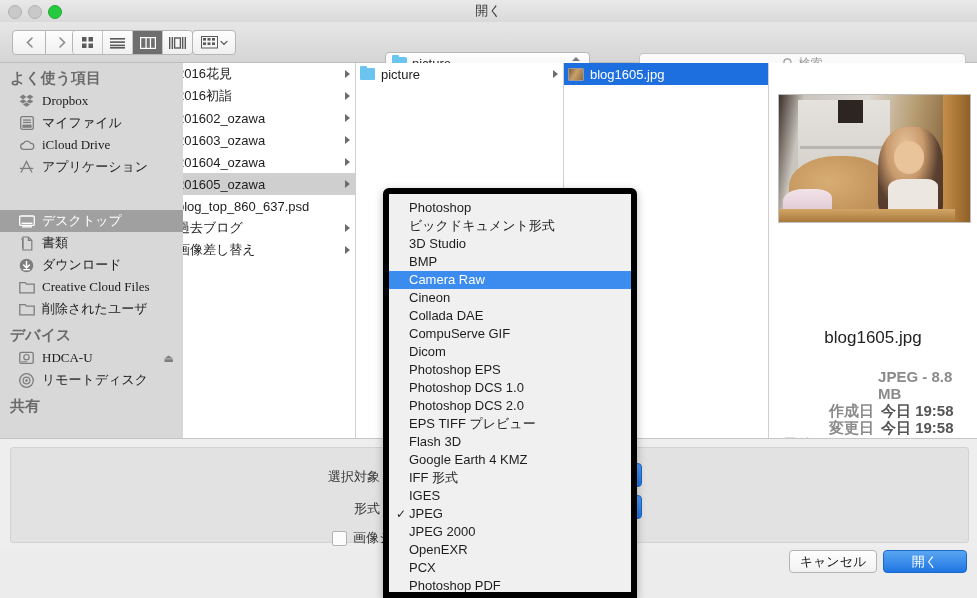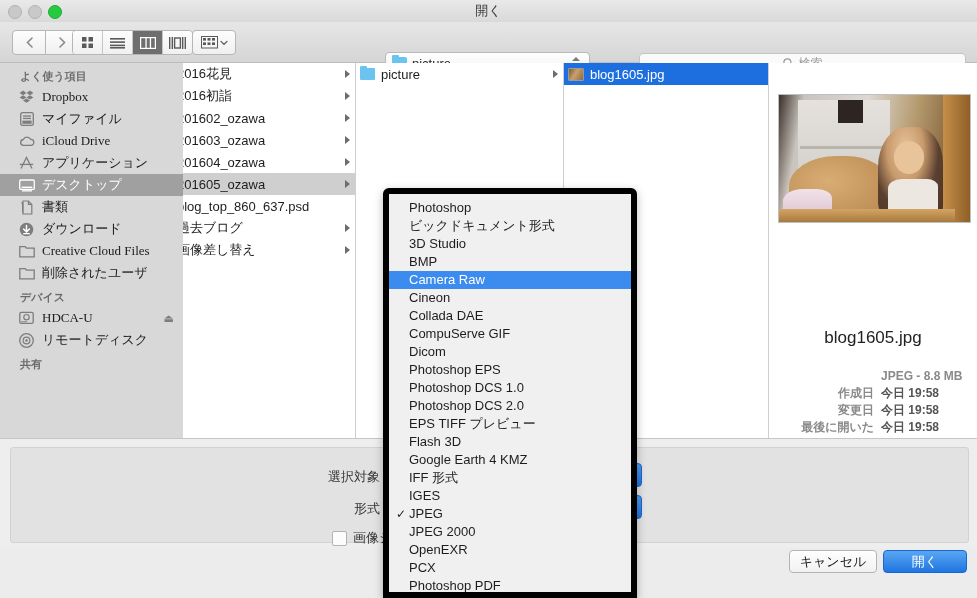--- a/index.html
+++ b/index.html
@@ -167,35 +167,35 @@
     background: #ffffff;
   }
   .sidebar {
     position: absolute;
     left: 0; top: 0;
     width: 183px; height: 375px;
     background: #d8d8d8;
     overflow: hidden;
   }
   .sb-head {
-    font-size: 11px;
+    font-size: 15px;
     color: #6b6b6b;
-    padding: 6px 0 2px 20px;
+    padding: 6px 0 2px 10px;
     font-weight: bold;
   }
   .sb-item {
     height: 22px;
     display: flex; align-items: center;
     padding-left: 18px;
     font-size: 13px;
     color: #1b1b1b;
     position: relative;
     font-family: Liberation Serif, serif;
   }
-  .sb-item.sel { background: #a0a0a0; color: #ffffff; }
+  .sb-item.sel { background: #a0a0a0; color: #ffffff; margin-top: 32px; }
   .sb-ico {
     width: 17px; height: 16px;
     margin-right: 7px;
     flex: none;
     display: flex; align-items: center; justify-content: center;
     color: #7d7d7d;
   }
   .sb-item.sel .sb-ico { color: #ffffff; }
   .sb-label { white-space: nowrap; overflow: hidden; }
   .sb-eject {
@@ -279,21 +279,21 @@
     font-size: 17px;
     color: #222;
   }
   .pv-meta {
     position: absolute;
     left: 0; top: 305px;
     width: 208px;
   }
   .pv-row {
     display: flex;
-    font-size: 12px;
+    font-size: 15px;
     line-height: 17px;
     color: #8a8a8a;
   }
   .pv-k {
     width: 112px;
     text-align: right;
     padding-right: 7px;
     box-sizing: border-box;
     white-space: nowrap;
     overflow: hidden;

